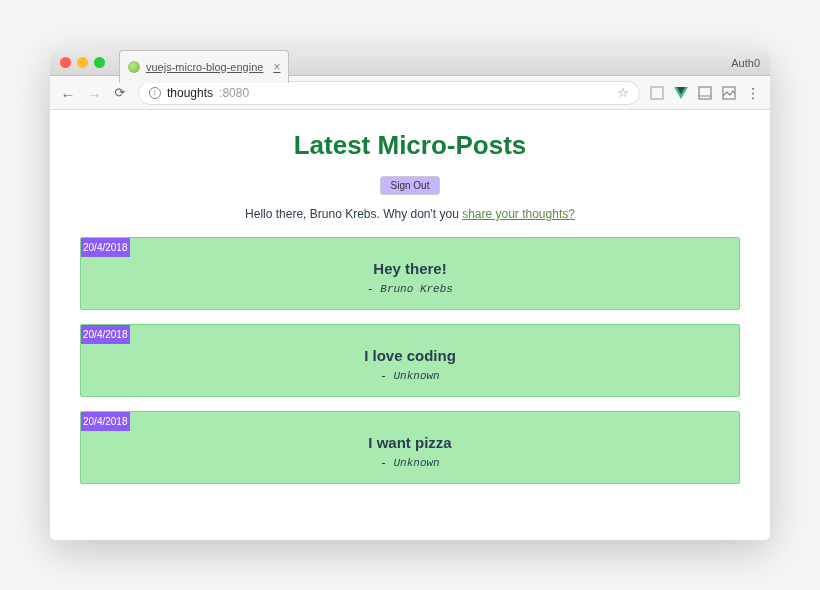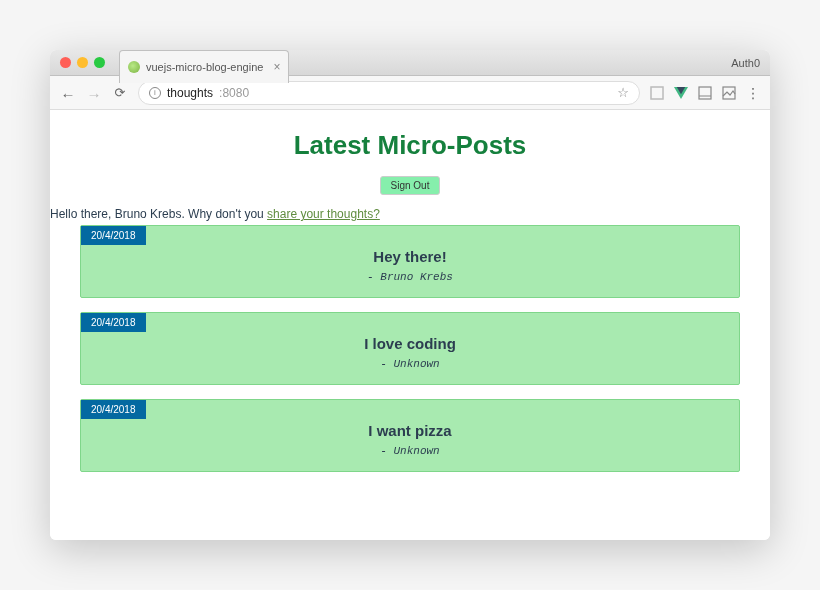--- a/index.html
+++ b/index.html
@@ -47,20 +47,21 @@
       border-radius: 4px 4px 0 0;
       height: 22px;
       display: flex;
       align-items: center;
       padding: 16px 8px;
       gap: 6px;
       font-size: 11px;
       color: #555;
       position: relative;
       top: 4px;
+      text-decoration: underline;
     }
     .tab-favicon {
       width: 12px;
       height: 12px;
       background: radial-gradient(circle at 40% 40%, #b8e986, #7cb342);
       border-radius: 50%;
     }
     .tab-close {
       font-size: 12px;
       color: #888;
@@ -152,30 +153,31 @@
       color: #15803d;
       margin-bottom: 14px;
     }
     .signout-wrap {
       text-align: center;
       margin-bottom: 12px;
     }
     .signout-btn {
       font-size: 10px;
       padding: 3px 10px;
-      background: #86efac;
+      background: #c4b5fd;
       border: 1px solid #ccc;
       border-radius: 3px;
       cursor: pointer;
       color: #333;
     }
     .greeting {
+      text-align: center;
       font-size: 12px;
       color: #2c3e50;
-      margin-bottom: 4px;
+      margin-bottom: 16px;
     }
     .share-link {
       color: #5f8c3e;
       text-decoration: underline;
       cursor: pointer;
     }
     .posts {
       padding: 0 30px;
     }
     .post-card {
@@ -184,24 +186,24 @@
       border-radius: 2px;
       margin-bottom: 14px;
       padding: 18px 12px 14px;
       text-align: center;
       position: relative;
     }
     .post-date {
       position: absolute;
       top: 0;
       left: 0;
-      background: #0369a1;
+      background: #8b5cf6;
       color: #fff;
       font-size: 10px;
-      padding: 4px 10px;
+      padding: 4px 2px;
     }
     .post-title {
       font-size: 15px;
       font-weight: 600;
       color: #2c3e50;
       margin-top: 4px;
       margin-bottom: 6px;
     }
     .post-author {
       font-size: 11px;

